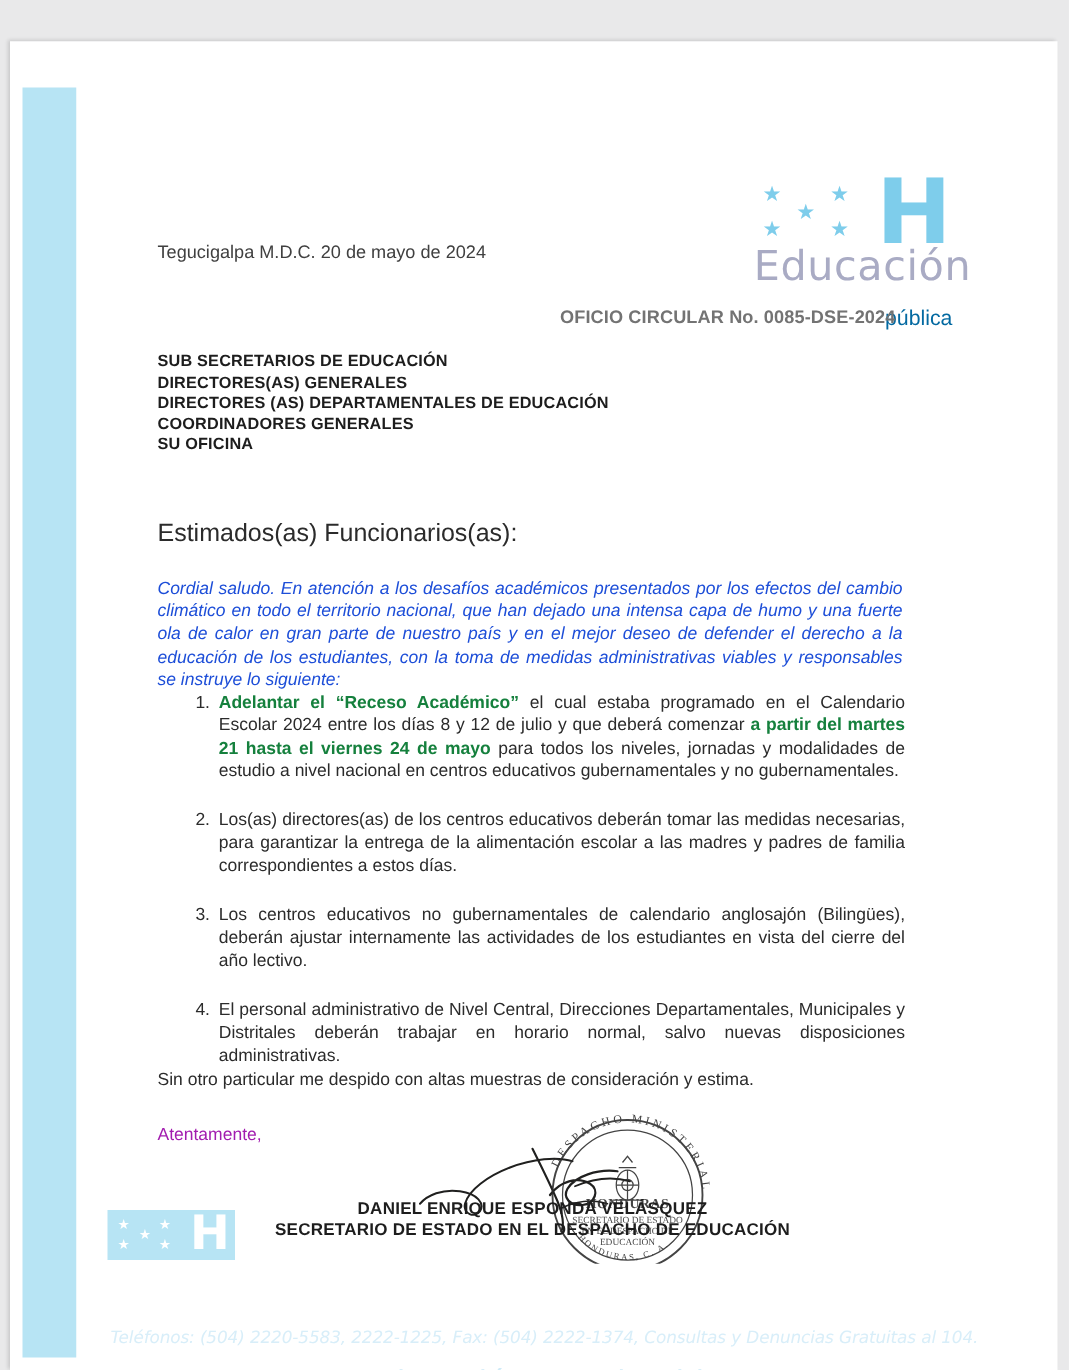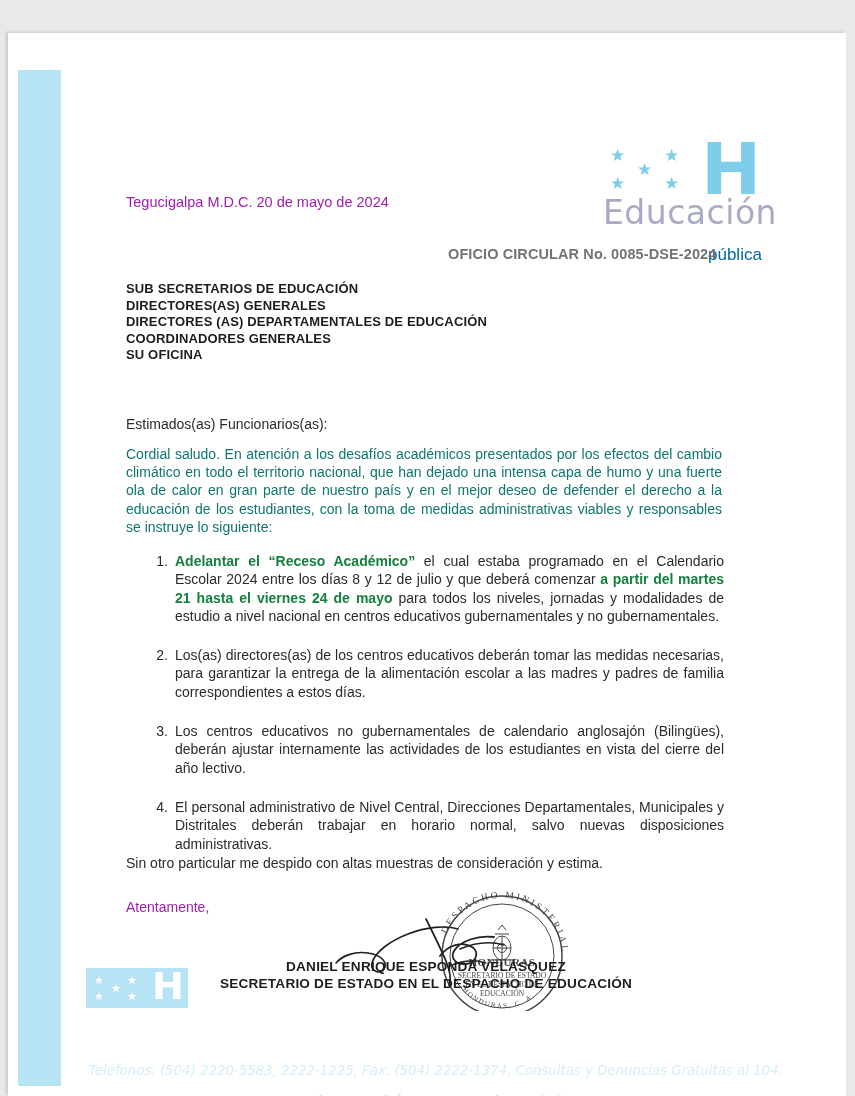--- a/index.html
+++ b/index.html
@@ -97,21 +97,21 @@
     color: #0369a1;
     font-family: Liberation Sans, sans-serif;
   }
 
   
   .date-line {
     position: absolute;
     left: 118px;
     top: 161px;
     font-size: 14.5px;
-    color: #a21caf;
+    color: #404040;
   }
   .oficio-line {
     position: absolute;
     left: 440px;
     top: 213px;
     font-size: 14.5px;
     font-weight: bold;
     color: #737373;
     letter-spacing: 0.1px;
   }
@@ -122,32 +122,33 @@
     font-size: 13px;
     font-weight: bold;
     color: #1d1d1d;
     line-height: 16.6px;
     letter-spacing: 0.15px;
   }
   .greeting {
     position: absolute;
     left: 118px;
     top: 383px;
-    font-size: 14px;
+    font-size: 20px;
     color: #2b2b2b;
   }
   .intro {
     position: absolute;
     left: 118px;
-    top: 412px;
+    top: 428px;
     width: 596px;
     font-size: 14px;
-    color: #0f766e;
+    color: #1d4ed8;
     line-height: 18.2px;
     text-align: justify;
+    font-style: italic;
   }
 
   .numbered {
     position: absolute;
     left: 138px;
     top: 519px;
     width: 578px;
   }
   .num-item {
     position: relative;

